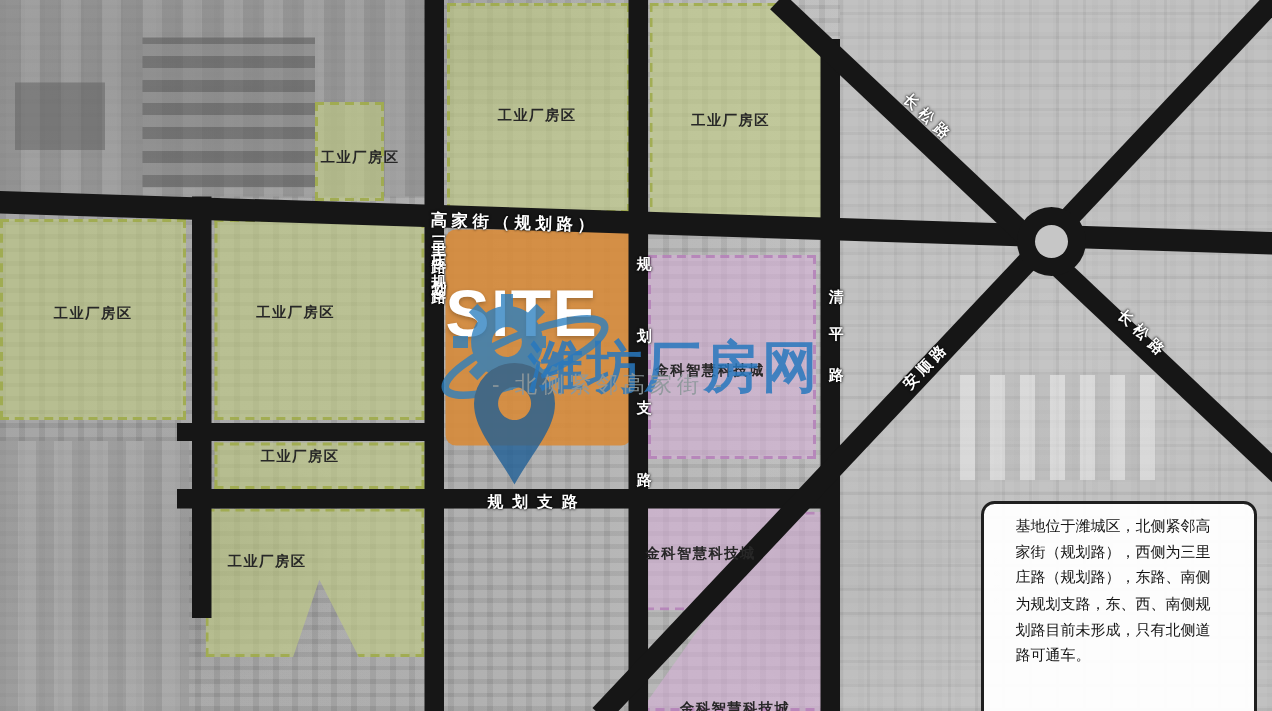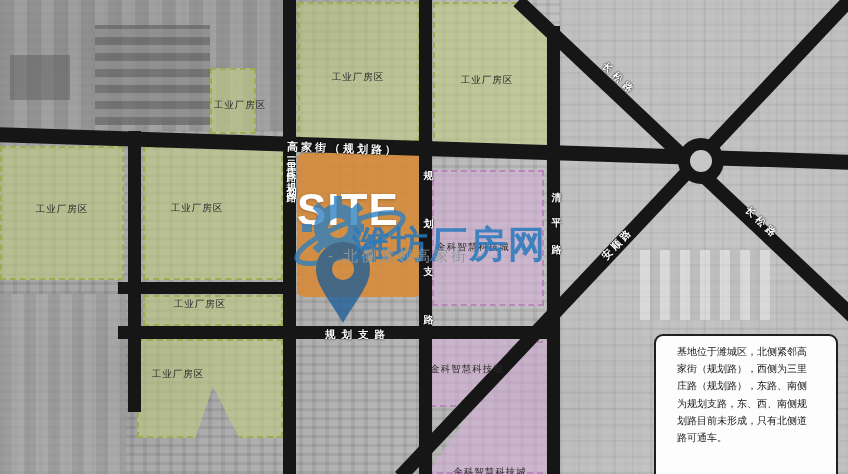--- a/index.html
+++ b/index.html
@@ -22,21 +22,21 @@
   .zone{position:absolute;z-index:1;box-sizing:border-box;}
   .green{background:rgba(193,205,133,.62);border:2px dashed rgba(158,170,72,.85);}
   .purple{background:rgba(214,175,216,.58);border:2px dashed rgba(180,128,184,.85);}
   .site{position:absolute;z-index:1;background:rgba(215,139,58,.9);border-radius:7px;}
   .road{position:absolute;background:#161616;z-index:2;}
   .ra-outer{position:absolute;z-index:2;width:46px;height:46px;border-radius:50%;background:#161616;}
   .ra-inner{position:absolute;z-index:2;width:22px;height:22px;border-radius:50%;background:#c6c6c6;}
   .rl{position:absolute;z-index:3;color:#ffffff;font-weight:bold;white-space:nowrap;
       text-shadow:0 0 2px rgba(0,0,0,.9),0 0 1px rgba(0,0,0,.9);}
   .vert{writing-mode:vertical-rl;text-orientation:upright;}
-  .zl{position:absolute;z-index:3;color:#272727;font-weight:normal;font-size:9.5px;
+  .zl{position:absolute;z-index:3;color:#272727;font-weight:bold;font-size:9.5px;
       letter-spacing:1px;white-space:nowrap;transform:translateX(-50%);}
   .site-label{position:absolute;z-index:3;color:#fff;font-weight:800;font-size:44px;
       letter-spacing:1px;text-align:left;text-shadow:0 1px 3px rgba(0,0,0,.25);}
   .wm{position:absolute;z-index:4;}
   .wm-title{font-weight:bold;font-size:37px;letter-spacing:2px;opacity:.85;white-space:nowrap;}
   .wm-sub{font-size:15px;letter-spacing:3px;opacity:.92;white-space:nowrap;}
   .infobox{position:absolute;z-index:6;left:654px;top:334px;width:184px;height:178px;
       box-sizing:border-box;background:rgba(255,255,255,.96);border:2px solid #1f1f1f;
       border-radius:9px;padding:7px 21px;font-size:10px;line-height:1.72;color:#141414;}
   .infobox p{margin:0;}

